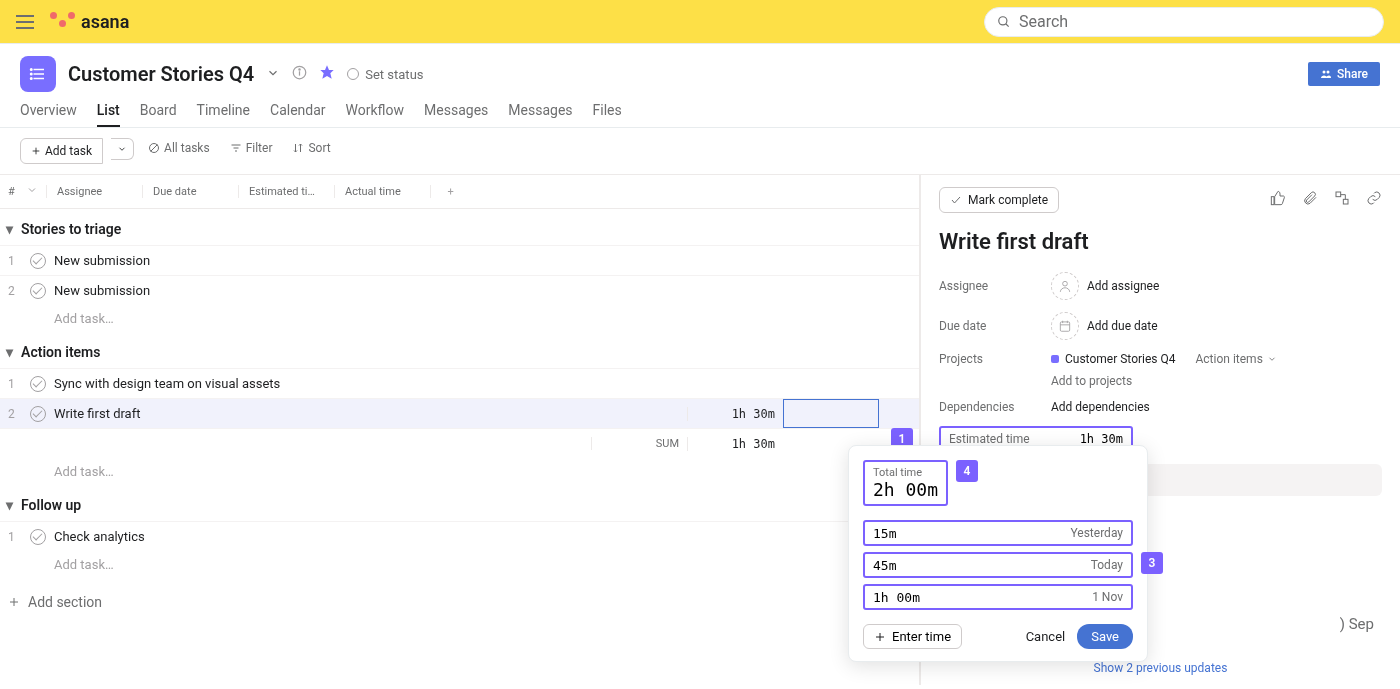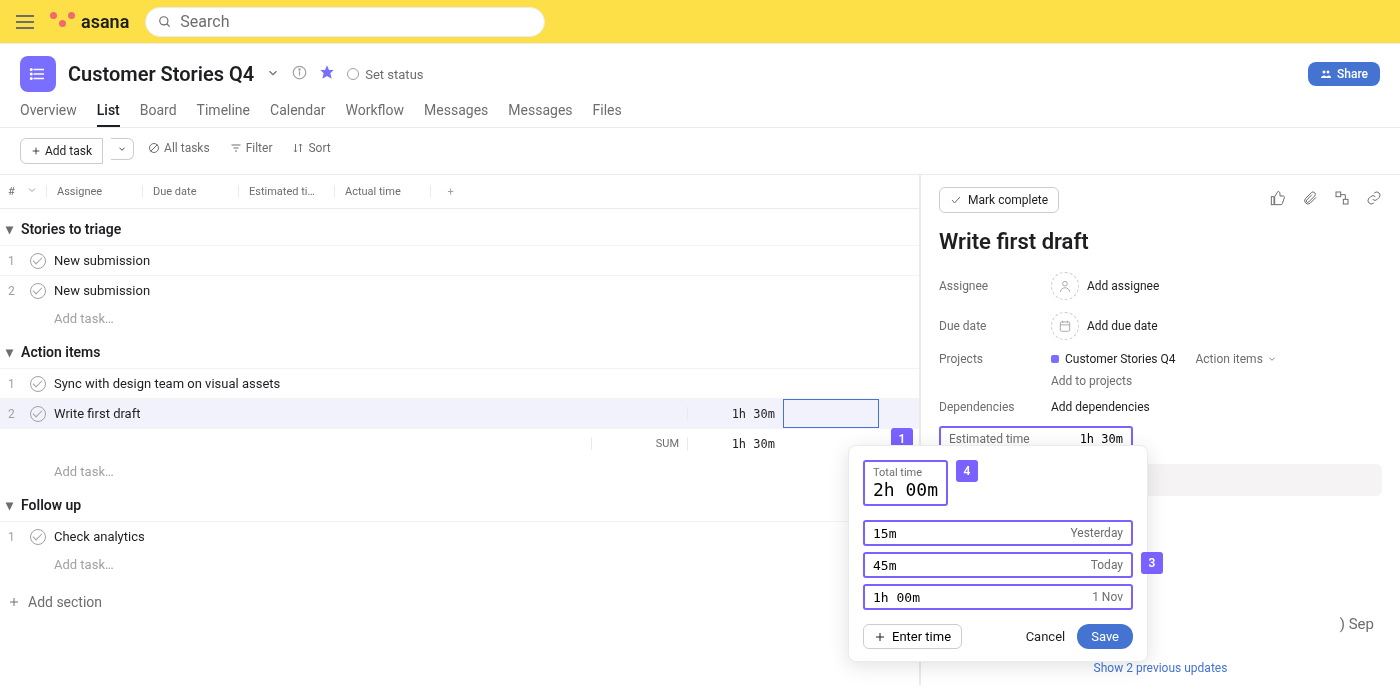--- a/index.html
+++ b/index.html
@@ -5,34 +5,34 @@
   * { box-sizing: border-box; margin: 0; padding: 0; font-family: -apple-system, BlinkMacSystemFont, "Segoe UI", Roboto, sans-serif; }
   body { background: #fff; width: 1400px; height: 689px; overflow: hidden; position: relative; }
 
   
   .topbar { display:flex; align-items:center; height:44px; background:#fde047; border-bottom:1px solid #e8ecee; padding:0 16px; gap:16px; }
   .hamburger { cursor:pointer; color:#6d6e6f; }
   .hamburger svg { display:block; }
   .logo { display:flex; align-items:center; gap:6px; font-weight:600; font-size:18px; color:#1e1f21; }
   .logo-dots { display:inline-flex; gap:2px; }
   .logo-dots span { width:7px; height:7px; border-radius:50%; background:#f06a6a; display:inline-block; }
-  .searchwrap { flex:1; display:flex; justify-content:flex-start; }
+  .searchwrap { flex:1; display:flex; justify-content:flex-end; }
   .searchbox { width:400px; height:30px; background:#fff; border:1px solid #e8ecee; border-radius:15px; display:flex; align-items:center; padding:0 12px; gap:8px; color:#6d6e6f; }
 
   
   .project-header { padding:12px 20px 0 20px; }
   .ph-row1 { display:flex; align-items:center; gap:12px; }
   .project-icon { width:36px; height:36px; border-radius:8px; background:#796eff; display:flex; align-items:center; justify-content:center; color:#fff; }
   .project-title { font-size:20px; font-weight:600; color:#1e1f21; }
   .chev { color:#6d6e6f; }
   .info-circle { color:#6d6e6f; }
   .star { color:#796eff; }
   .status-pill { display:flex; align-items:center; gap:6px; color:#6d6e6f; font-size:13px; cursor:pointer; }
   .status-dot { width:12px; height:12px; border:1.5px solid #a2a0a2; border-radius:50%; }
-  .share-btn { margin-left:auto; background:#4573d2; color:#fff; border:none; border-radius:8px; padding:5px 12px; font-size:12px; font-weight:500; display:flex; align-items:center; gap:5px; cursor:pointer;}
+  .share-btn { margin-left:auto; background:#4573d2; color:#fff; border:none; border-radius:2px; padding:5px 12px; font-size:12px; font-weight:500; display:flex; align-items:center; gap:5px; cursor:pointer;}
 
   .tabs { display:flex; gap:20px; padding:10px 20px 0 20px; border-bottom:1px solid #e8ecee; height:36px; font-size:14px; color:#6d6e6f; }
   .tab { padding-bottom:8px; cursor:pointer; }
   .tab.active { color:#1e1f21; border-bottom:2px solid #1e1f21; font-weight:500; }
 
   .toolbar { display:flex; align-items:flex-start; gap:8px; padding:10px 20px; border-bottom:1px solid #edeae9; font-size:12px; color:#6d6e6f; }
   .btn { border:1px solid #cfcbcb; background:#fff; border-radius:6px; padding:5px 10px; cursor:pointer; display:inline-flex; align-items:center; gap:4px; font-size:12px; color:#1e1f21;}
   .btn.split-left { border-top-right-radius:0; border-bottom-right-radius:0; }
   .btn.split-right { border-top-left-radius:0; border-bottom-left-radius:0; border-left:none; padding:5px 6px; }
   .tool { display:inline-flex; align-items:center; gap:4px; cursor:pointer; padding:3px 6px; }

